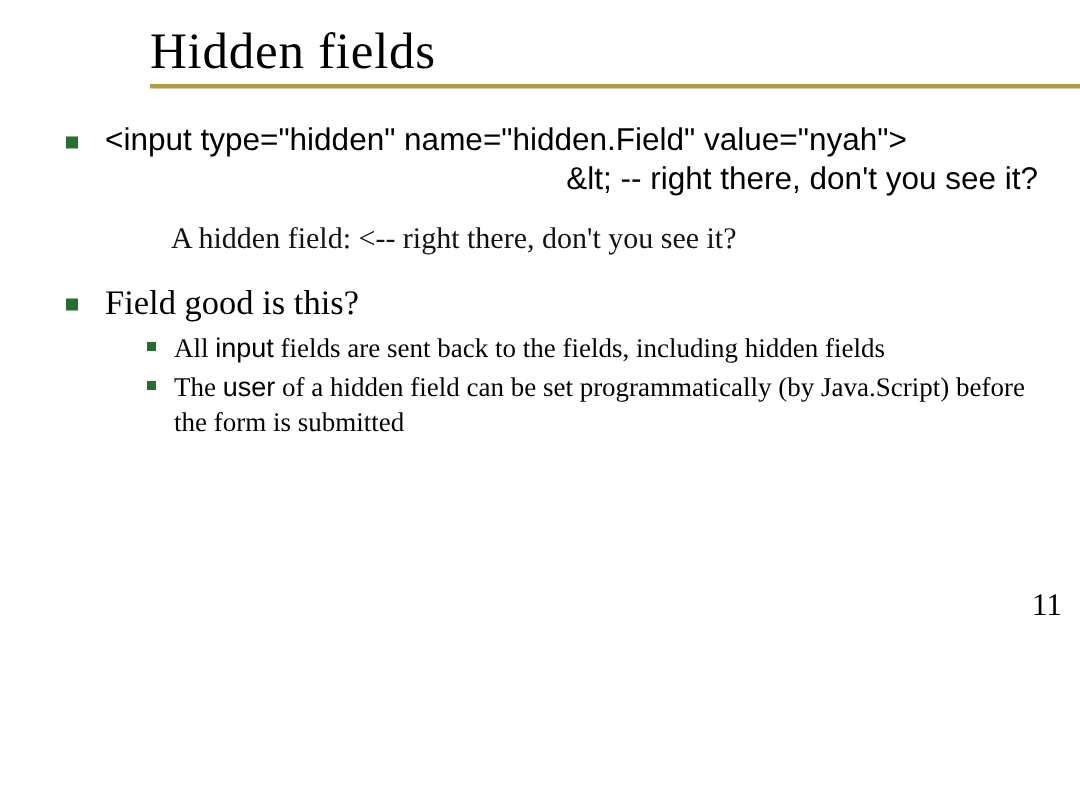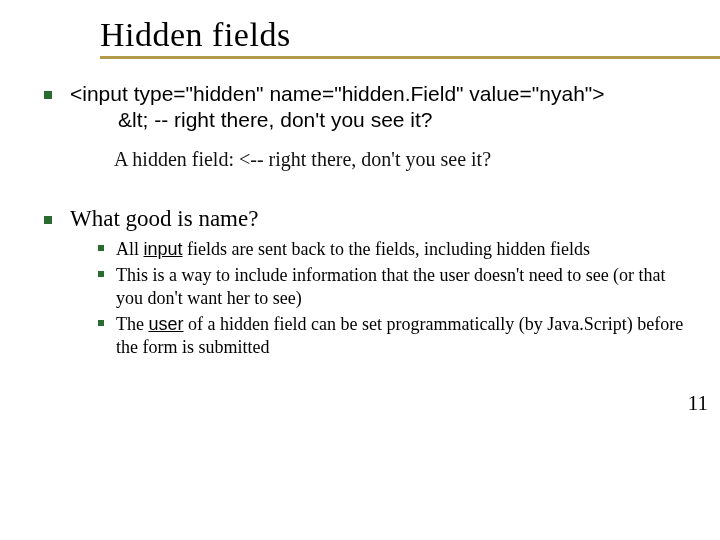--- a/index.html
+++ b/index.html
@@ -79,35 +79,35 @@
   }
 
   .comic {
     font-family: "Comic Sans MS", "Comic Sans", cursive, sans-serif;
     font-size: 21px;
     line-height: 1.25;
   }
   .comic-indent {
     display: block;
     padding-left: 48px;
+    text-align: right;
   }
   .serif-q {
     font-size: 23px;
   }
   .subtext {
     font-size: 18px;
     line-height: 1.25;
   }
   .mono-inline {
     font-family: "Comic Sans MS", "Comic Sans", cursive, sans-serif;
-    text-decoration: underline;
   }
 
   .render-box {
-    margin: 14px 0 35px 44px;
+    margin: 14px 0 18px 44px;
   }
   .render-inner {
     font-family: "Times New Roman", Times, serif;
     font-size: 20px;
     color: #111;
     
     -webkit-font-smoothing: none;
   }
 
   .pagenum {
@@ -133,28 +133,25 @@
       <li>
         <span class="comic">&lt;input type="hidden" name="hidden.Field" value="nyah"&gt;</span>
         <span class="comic comic-indent">&amp;lt; -- right there, don't you see it?</span>
 
         <div class="render-box">
           <span class="render-inner">A hidden field: &lt;-- right there, don't you see it?</span>
         </div>
       </li>
 
       <li>
-        <span class="serif-q">What good is name?</span>
+        <span class="serif-q">Field good is this?</span>
 
         <ul class="lvl2">
           <li class="subtext">
             <span>All </span><span class="mono-inline">input</span><span> fields are sent back to the fields, including hidden fields</span>
-          </li>
-          <li class="subtext">
-            <span>This is a way to include information that the user doesn't need to see (or that you don't want her to see)</span>
           </li>
           <li class="subtext">
             <span>The </span><span class="mono-inline">user</span><span> of a hidden field can be set programmatically (by Java.Script) before the form is submitted</span>
           </li>
         </ul>
       </li>
 
     </ul>
   </div>
 

